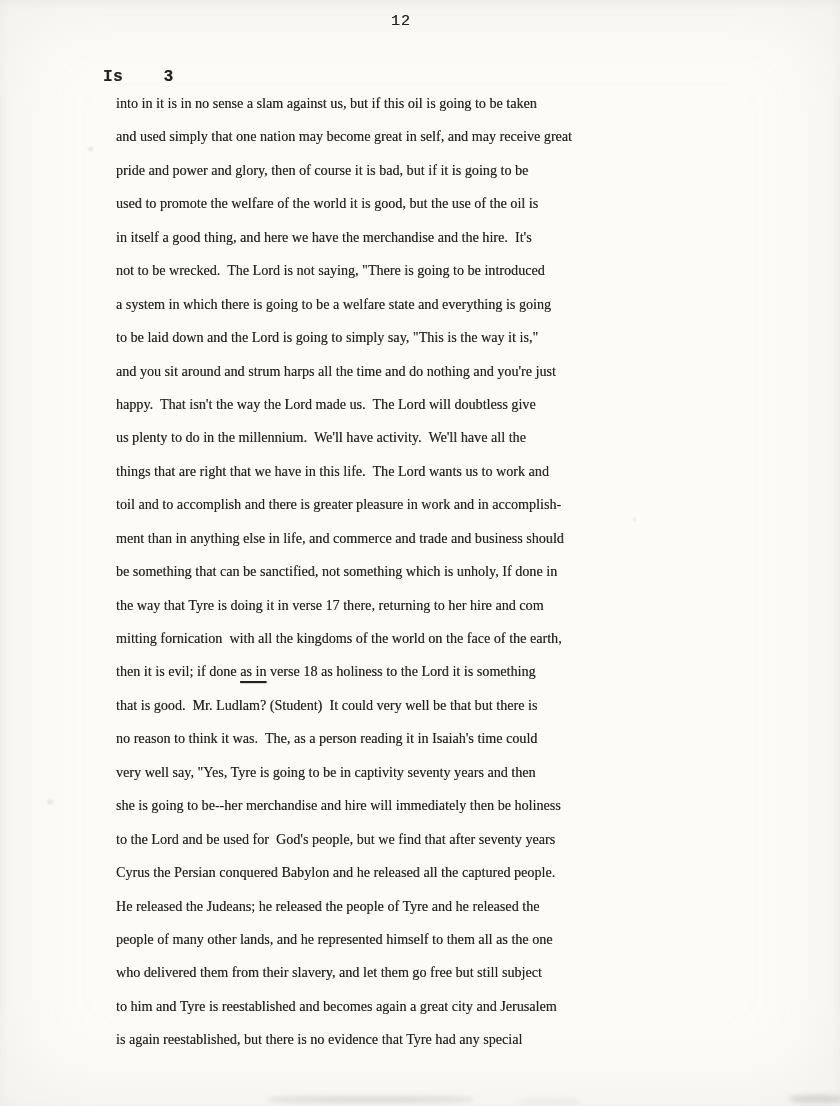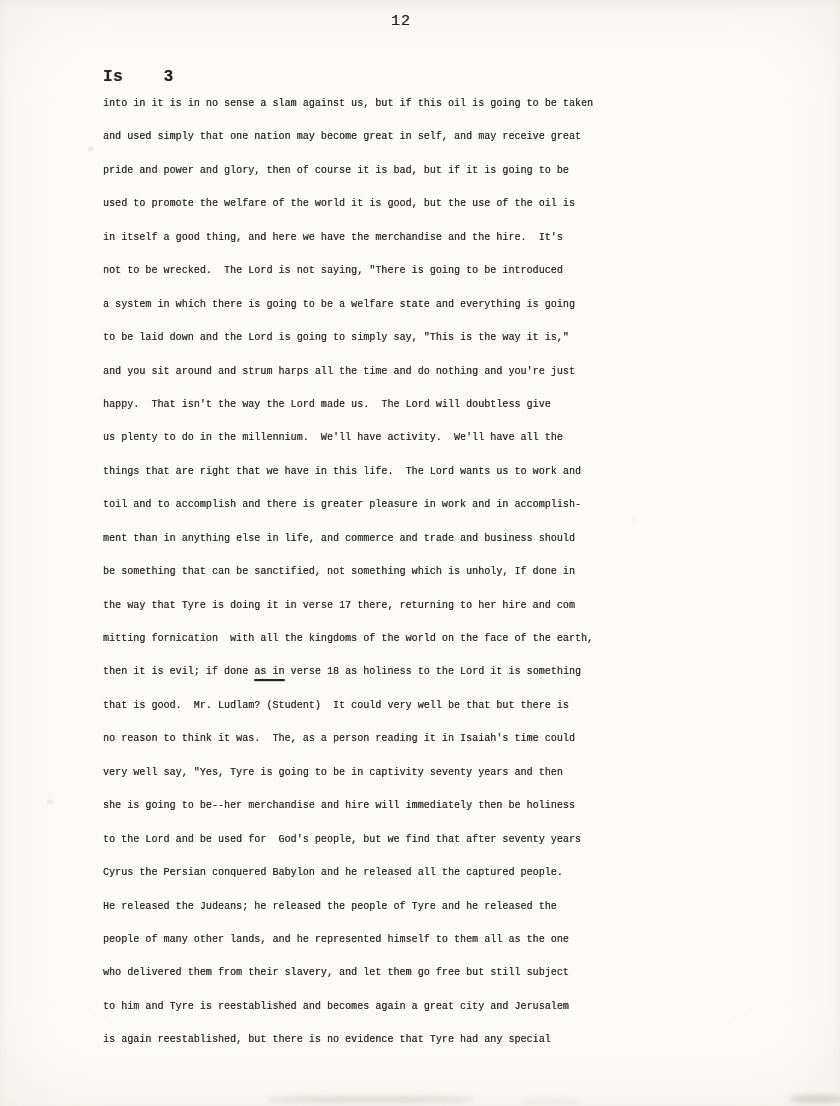--- a/index.html
+++ b/index.html
@@ -33,28 +33,29 @@
     left: 103px;
     top: 68px;
     font-size: 16px;
     font-weight: bold;
     white-space: pre;
     letter-spacing: 0.5px;
     text-shadow: 0.3px 0.3px 0 rgba(35, 33, 30, 0.5);
   }
   .text-block {
     position: absolute;
-    left: 103px;
+    left: 116px;
     top: 87px;
     width: 700px;
-    font-size: 10px;
+    font-size: 14px;
     line-height: 33.45px;
     white-space: pre;
     letter-spacing: 0.05px;
     text-shadow: 0.35px 0.35px 0 rgba(35, 33, 30, 0.5);
+    font-family: Liberation Serif, serif;
   }
   .line {
     height: 33.45px;
   }
   .u {
     text-decoration: underline;
     text-underline-offset: 5px;
     text-decoration-thickness: 1.5px;
     text-align: center;
   }

